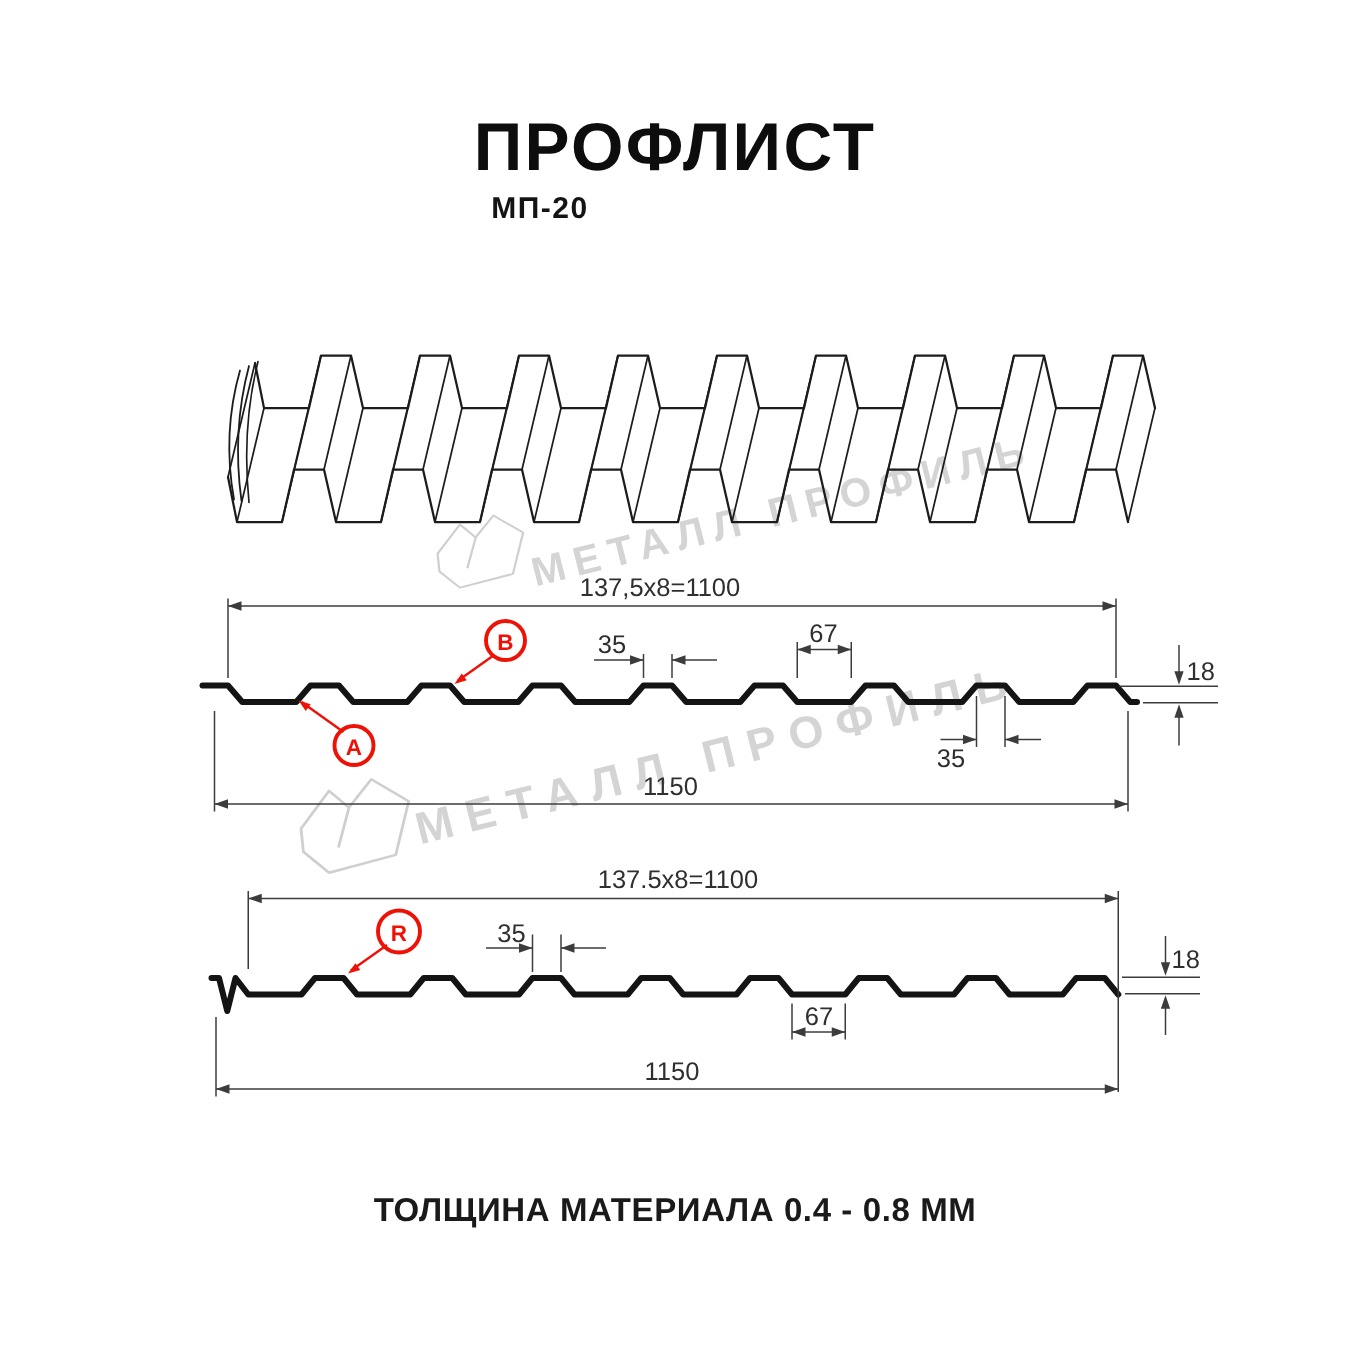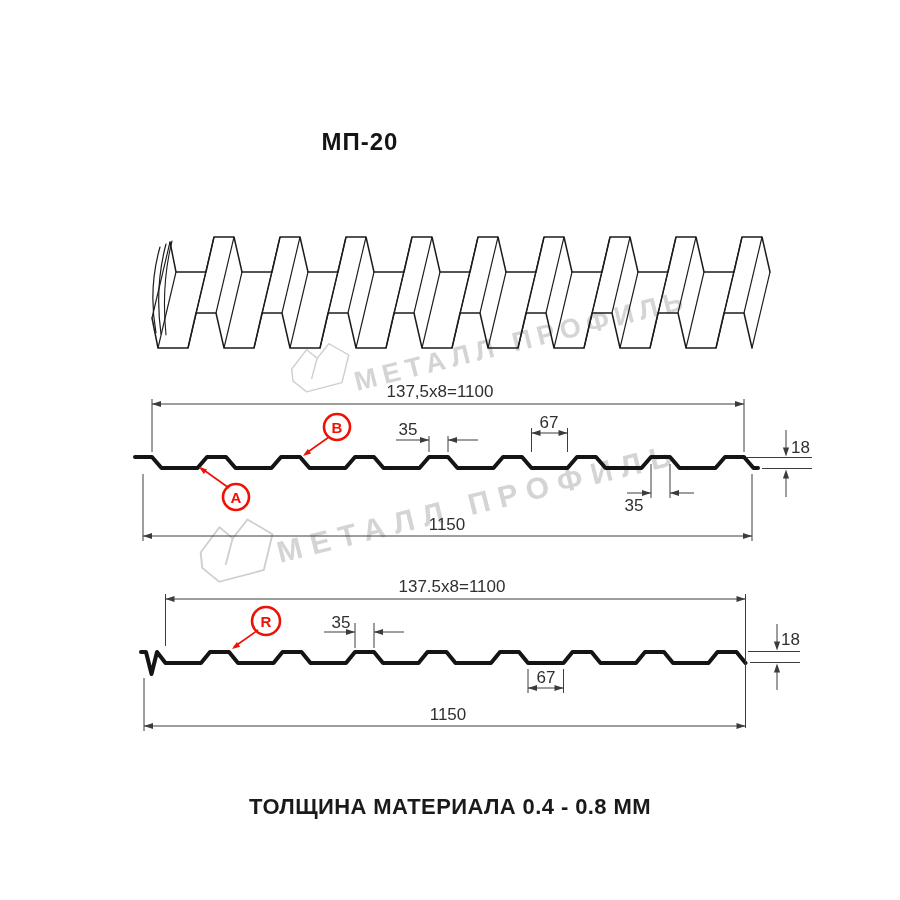--- a/index.html
+++ b/index.html
@@ -1,37 +1,38 @@
 <!DOCTYPE html>
 <html><head>
 <meta charset="utf-8">
 <style>
   html,body{margin:0;padding:0;background:#ffffff;}
   .stage{position:relative;width:900px;height:900px;background:#ffffff;overflow:hidden;
          font-family:"Liberation Sans",sans-serif;}
   .title{position:absolute;left:0;top:72px;width:900px;text-align:center;
          font-size:45px;font-weight:800;letter-spacing:1.5px;color:#0d0d0d;}
   .subtitle{position:absolute;left:0;top:128px;width:720px;text-align:center;
-         font-size:24px;font-weight:600;letter-spacing:1px;color:#141414;}
+         font-size:20px;font-weight:600;letter-spacing:1px;color:#141414;}
   .footer-note{position:absolute;left:0;top:794px;width:900px;text-align:center;
          font-size:22px;font-weight:600;letter-spacing:0.4px;color:#1a1a1a;}
   svg{position:absolute;left:0;top:0;}
   .dim-t{font-size:17px;fill:#2f2f2f;}
   .mid{text-anchor:middle;}
   .red-t{font-size:15px;font-weight:700;fill:#ee1105;text-anchor:middle;}
   .wm-t1{font-size:27px;font-weight:700;fill:#d4d4d4;letter-spacing:6px;}
   .wm-t2{font-size:30px;font-weight:700;fill:#d4d4d4;letter-spacing:9px;}
   .red-c{fill:none;stroke:#ee1105;stroke-width:2.6px;}
   .wm-logo{fill:none;stroke:#cfcfcf;stroke-width:2.4px;stroke-linejoin:round;}
 </style>
 </head>
 <body>
 
 <div class="stage">
 
+  <div class="title">ПРОФЛИСТ</div>
   <div class="subtitle">МП-20</div>
 
   <svg width="900" height="900" viewBox="0 0 900 900">
 
     <g>
       <path class="wm-logo" transform="translate(288,341) scale(0.62,0.54)" d="M6 52 L30 16 L47 32 L66 5 L98 26 L87 77 L30 94 L8 74 Z M47 32 L38 70"></path>
       <text class="wm-t1" transform="translate(357 391) rotate(-14)">МЕТАЛЛ ПРОФИЛЬ</text>
       <path class="wm-logo" transform="translate(196,516) scale(0.78,0.70)" d="M6 52 L30 16 L47 32 L66 5 L98 26 L87 77 L30 94 L8 74 Z M47 32 L38 70"></path>
       <text class="wm-t2" transform="translate(280 563) rotate(-14)">МЕТАЛЛ ПРОФИЛЬ</text>
     </g>

